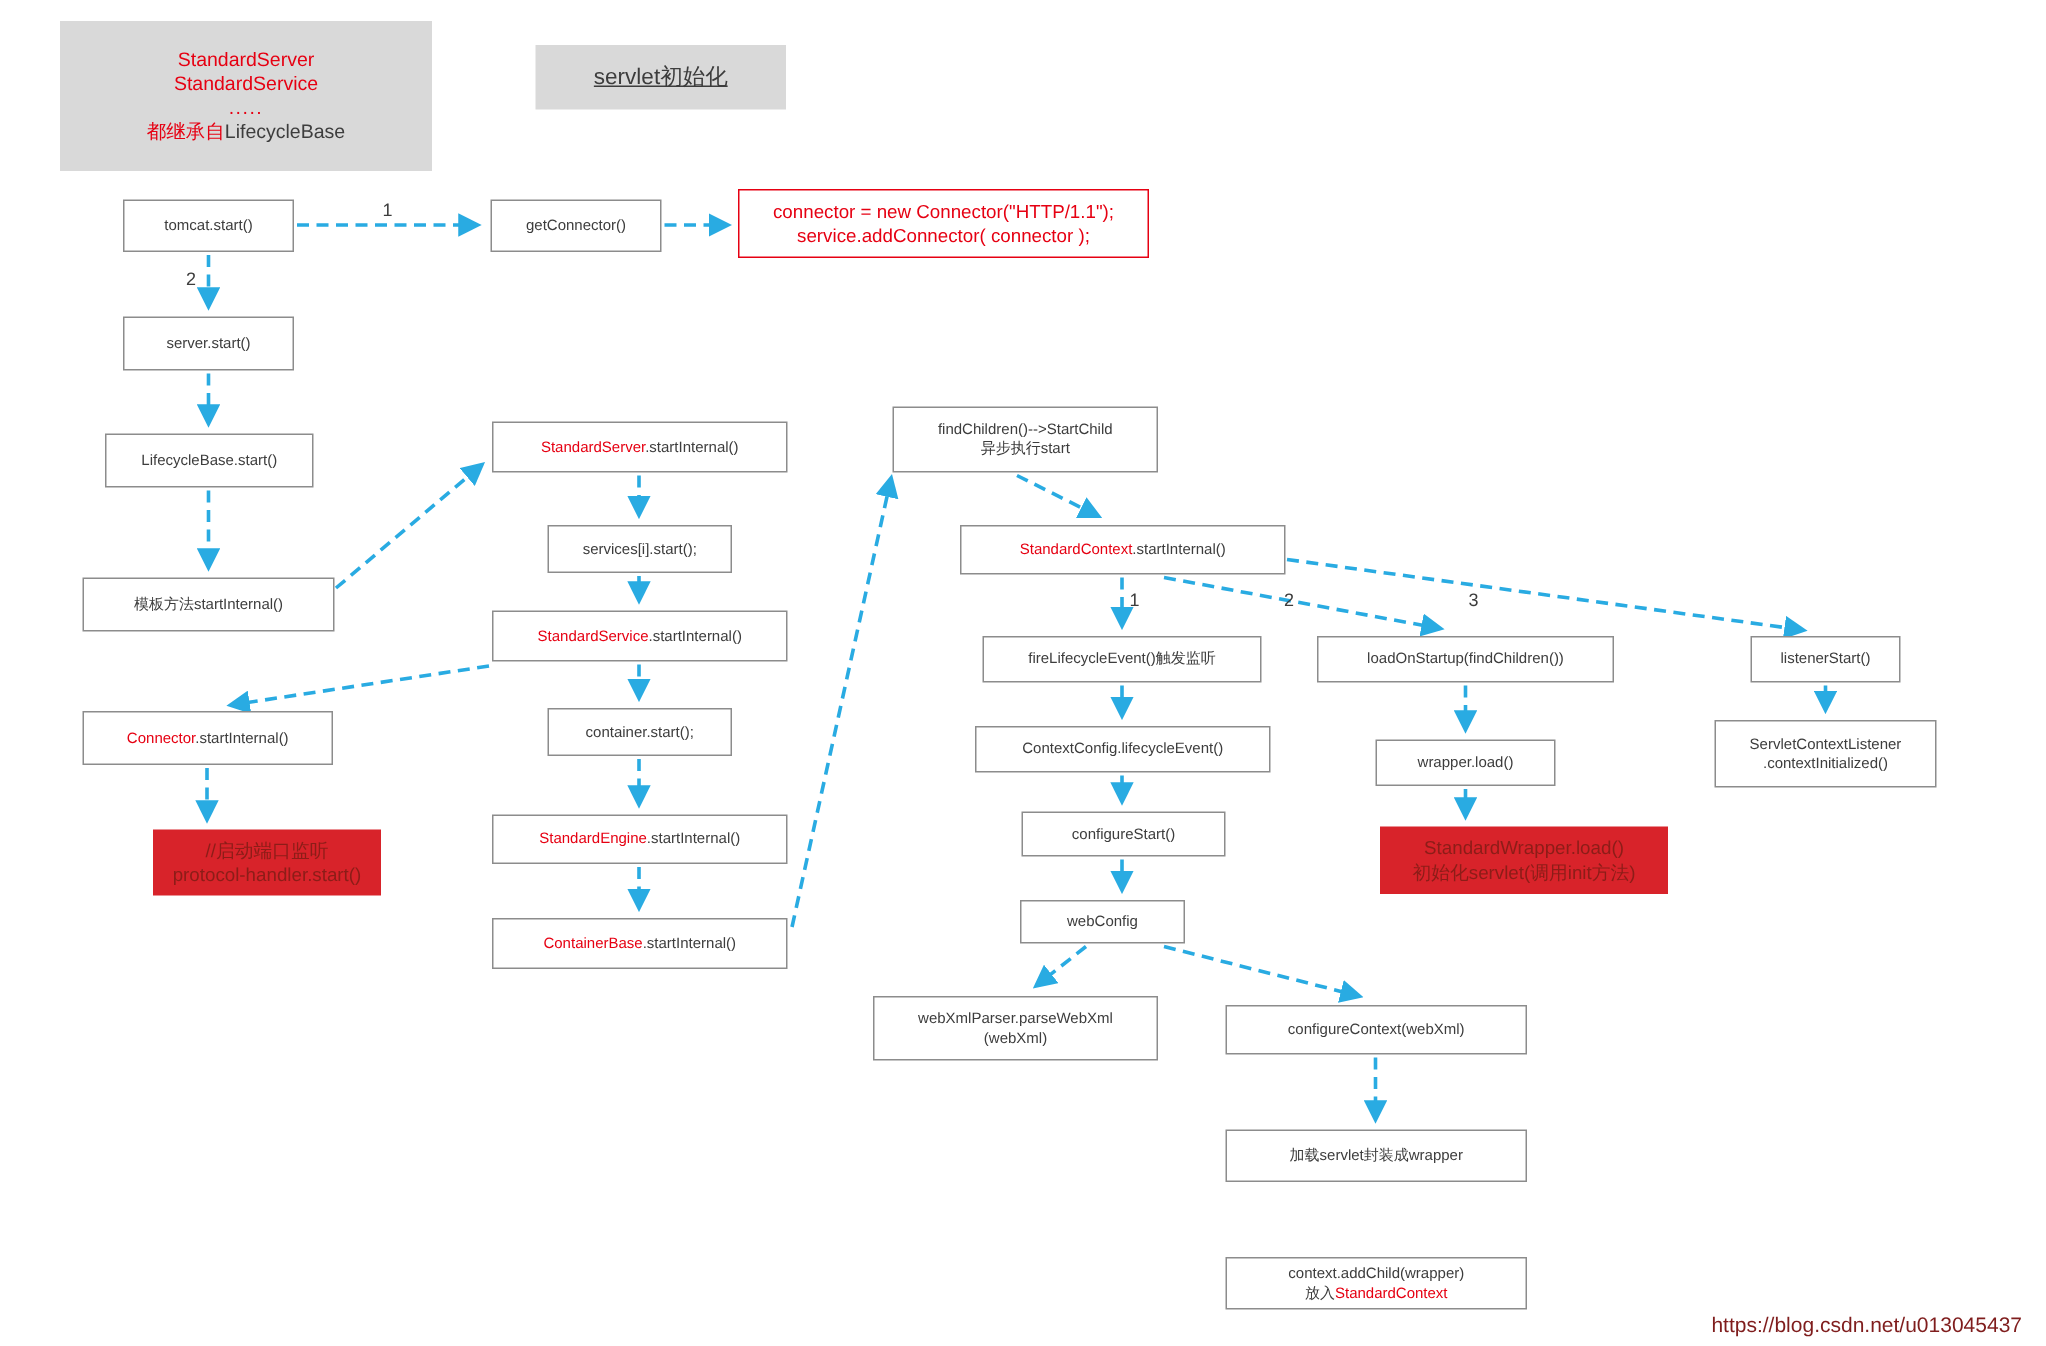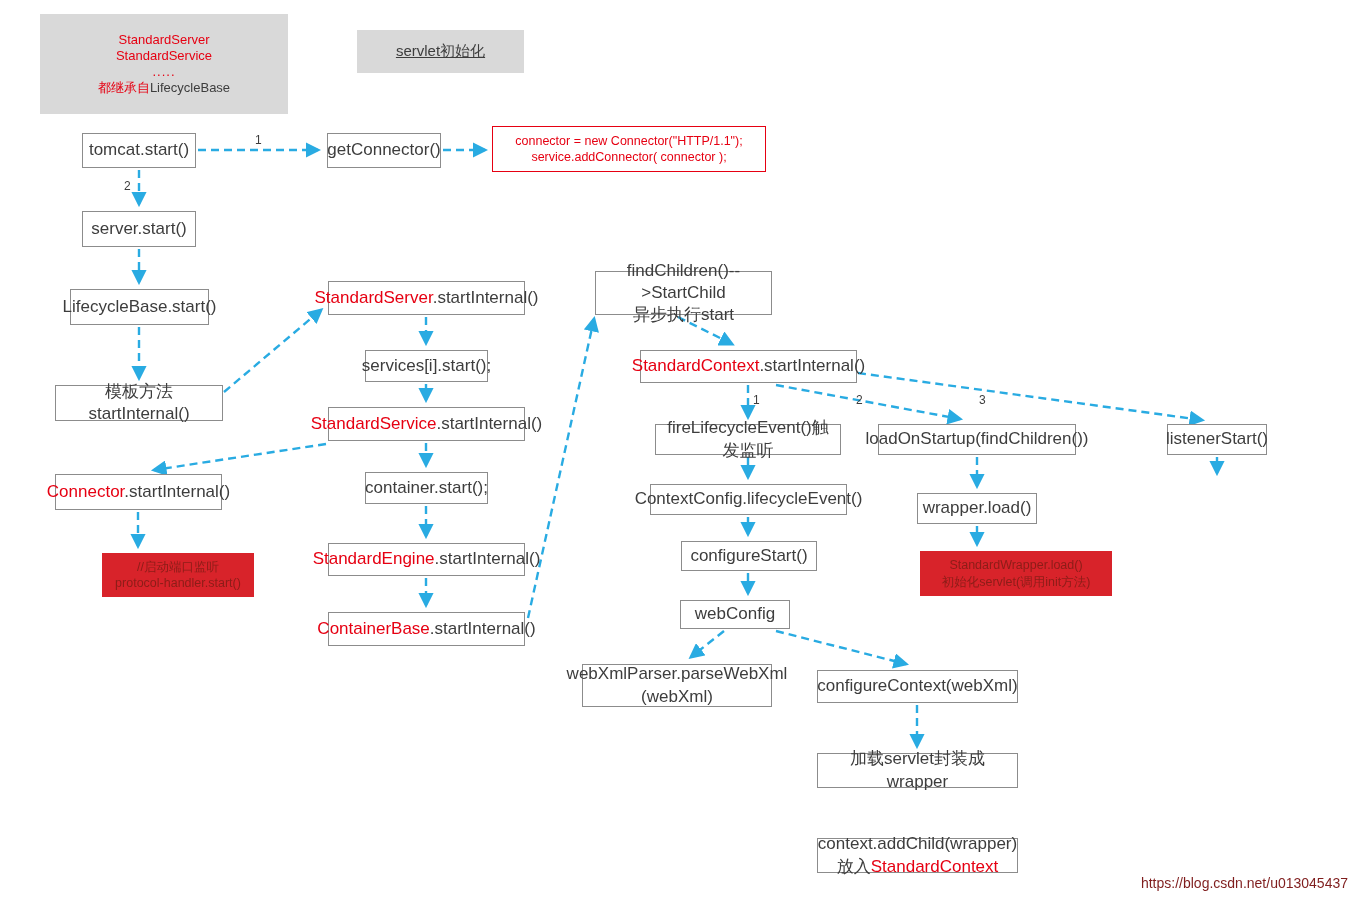--- a/index.html
+++ b/index.html
@@ -4,21 +4,21 @@
 <style>
   * { margin:0; padding:0; box-sizing:border-box; }
   html,body { background:#ffffff; }
   body { font-family:"Liberation Sans", sans-serif; }
   .canvas { position:relative; width:1364px; height:897px; background:#fff; overflow:hidden; }
   svg.layer { position:absolute; left:0; top:0; width:1364px; height:897px; pointer-events:none; }
   .edge { stroke: var(--arrow,#29abe2); stroke-width:2.4; stroke-dasharray:8 5; fill:none; }
   #arrowhead path { fill: var(--arrow,#29abe2); }
 
   .node { position:absolute; display:flex; flex-direction:column; align-items:center; justify-content:center;
-          background:#fff; border:1px solid var(--border,#8c8c8c); color:#3d3d3d; font-size:17px;
+          background:#fff; border:1px solid var(--border,#8c8c8c); color:#3d3d3d; font-size:10px;
           text-align:center; line-height:1.3; padding:2px 4px; }
   .seg-red { color: var(--red-text,#e60012); }
   .code { border-color: var(--red-text,#e60012); color: var(--red-text,#e60012); font-size:12.5px; }
   .redbox { background: var(--red-box-bg,#d8232a); border:none; color: var(--red-box-text,#8c1d18); font-size:12.5px;margin-left:40px; }
   .panel { position:absolute; background: var(--gray-box-bg,#d9d9d9); display:flex; flex-direction:column;
            align-items:center; justify-content:center; text-align:center; color:#3d3d3d; }
   .panel .seg-red { color: var(--red-text,#e60012); }
   .legend { font-size:13px; line-height:1.25; }
   .legend .dots { letter-spacing:1px; }
   .servlet-init { font-size:15px;text-decoration:underline; }
@@ -135,20 +135,24 @@
   </div>
   <div class="node" style="left:1167px;top:424px;width:100px;height:31px">
     <span>listenerStart()</span>
   </div>
   <div class="node" style="left:650px;top:484px;width:197px;height:31px">
     <span>ContextConfig.lifecycleEvent()</span>
   </div>
   <div class="node" style="left:917px;top:493px;width:120px;height:31px">
     <span>wrapper.load()</span>
   </div>
+  <div class="node" style="left:1143px;top:480px;width:148px;height:45px">
+    <div>ServletContextListener</div>
+    <div>.contextInitialized()</div>
+  </div>
   <div class="node" style="left:681px;top:541px;width:136px;height:30px">
     <span>configureStart()</span>
   </div>
   <div class="node redbox" style="left:880px;top:551px;width:192px;height:45px">
     <div>StandardWrapper.load()</div>
     <div>初始化servlet(调用init方法)</div>
   </div>
   <div class="node" style="left:680px;top:600px;width:110px;height:29px">
     <span>webConfig</span>
   </div>

